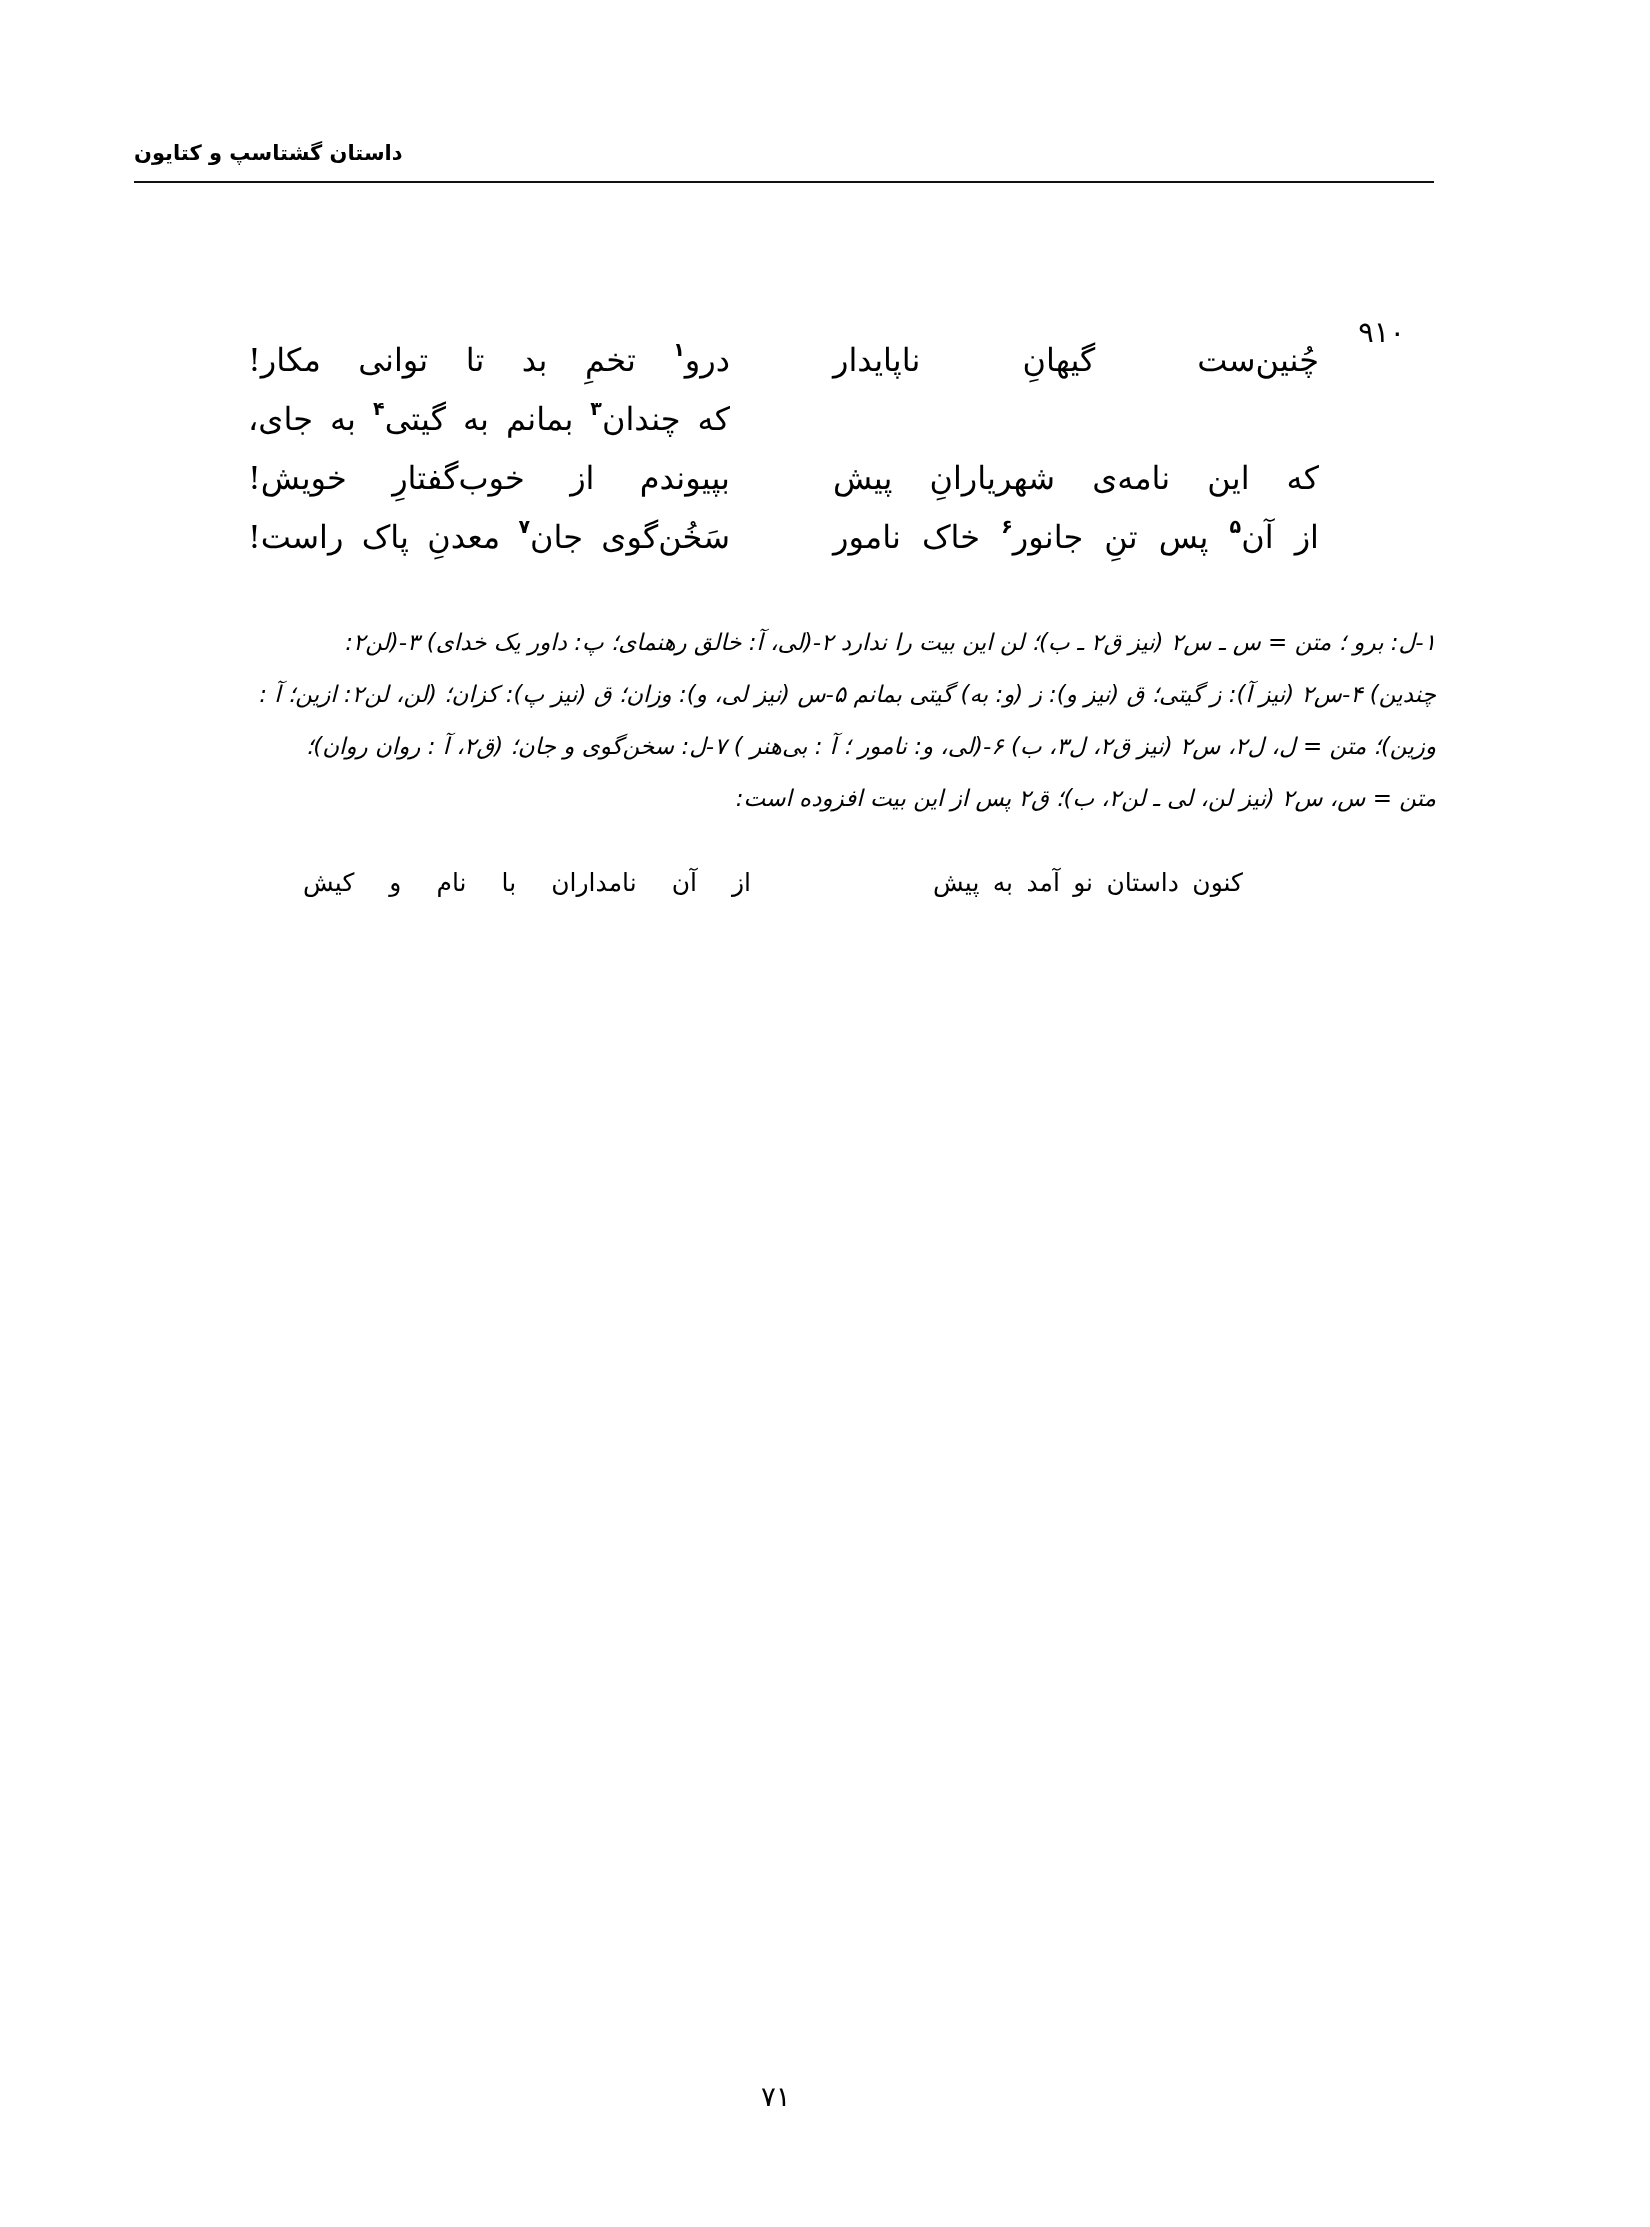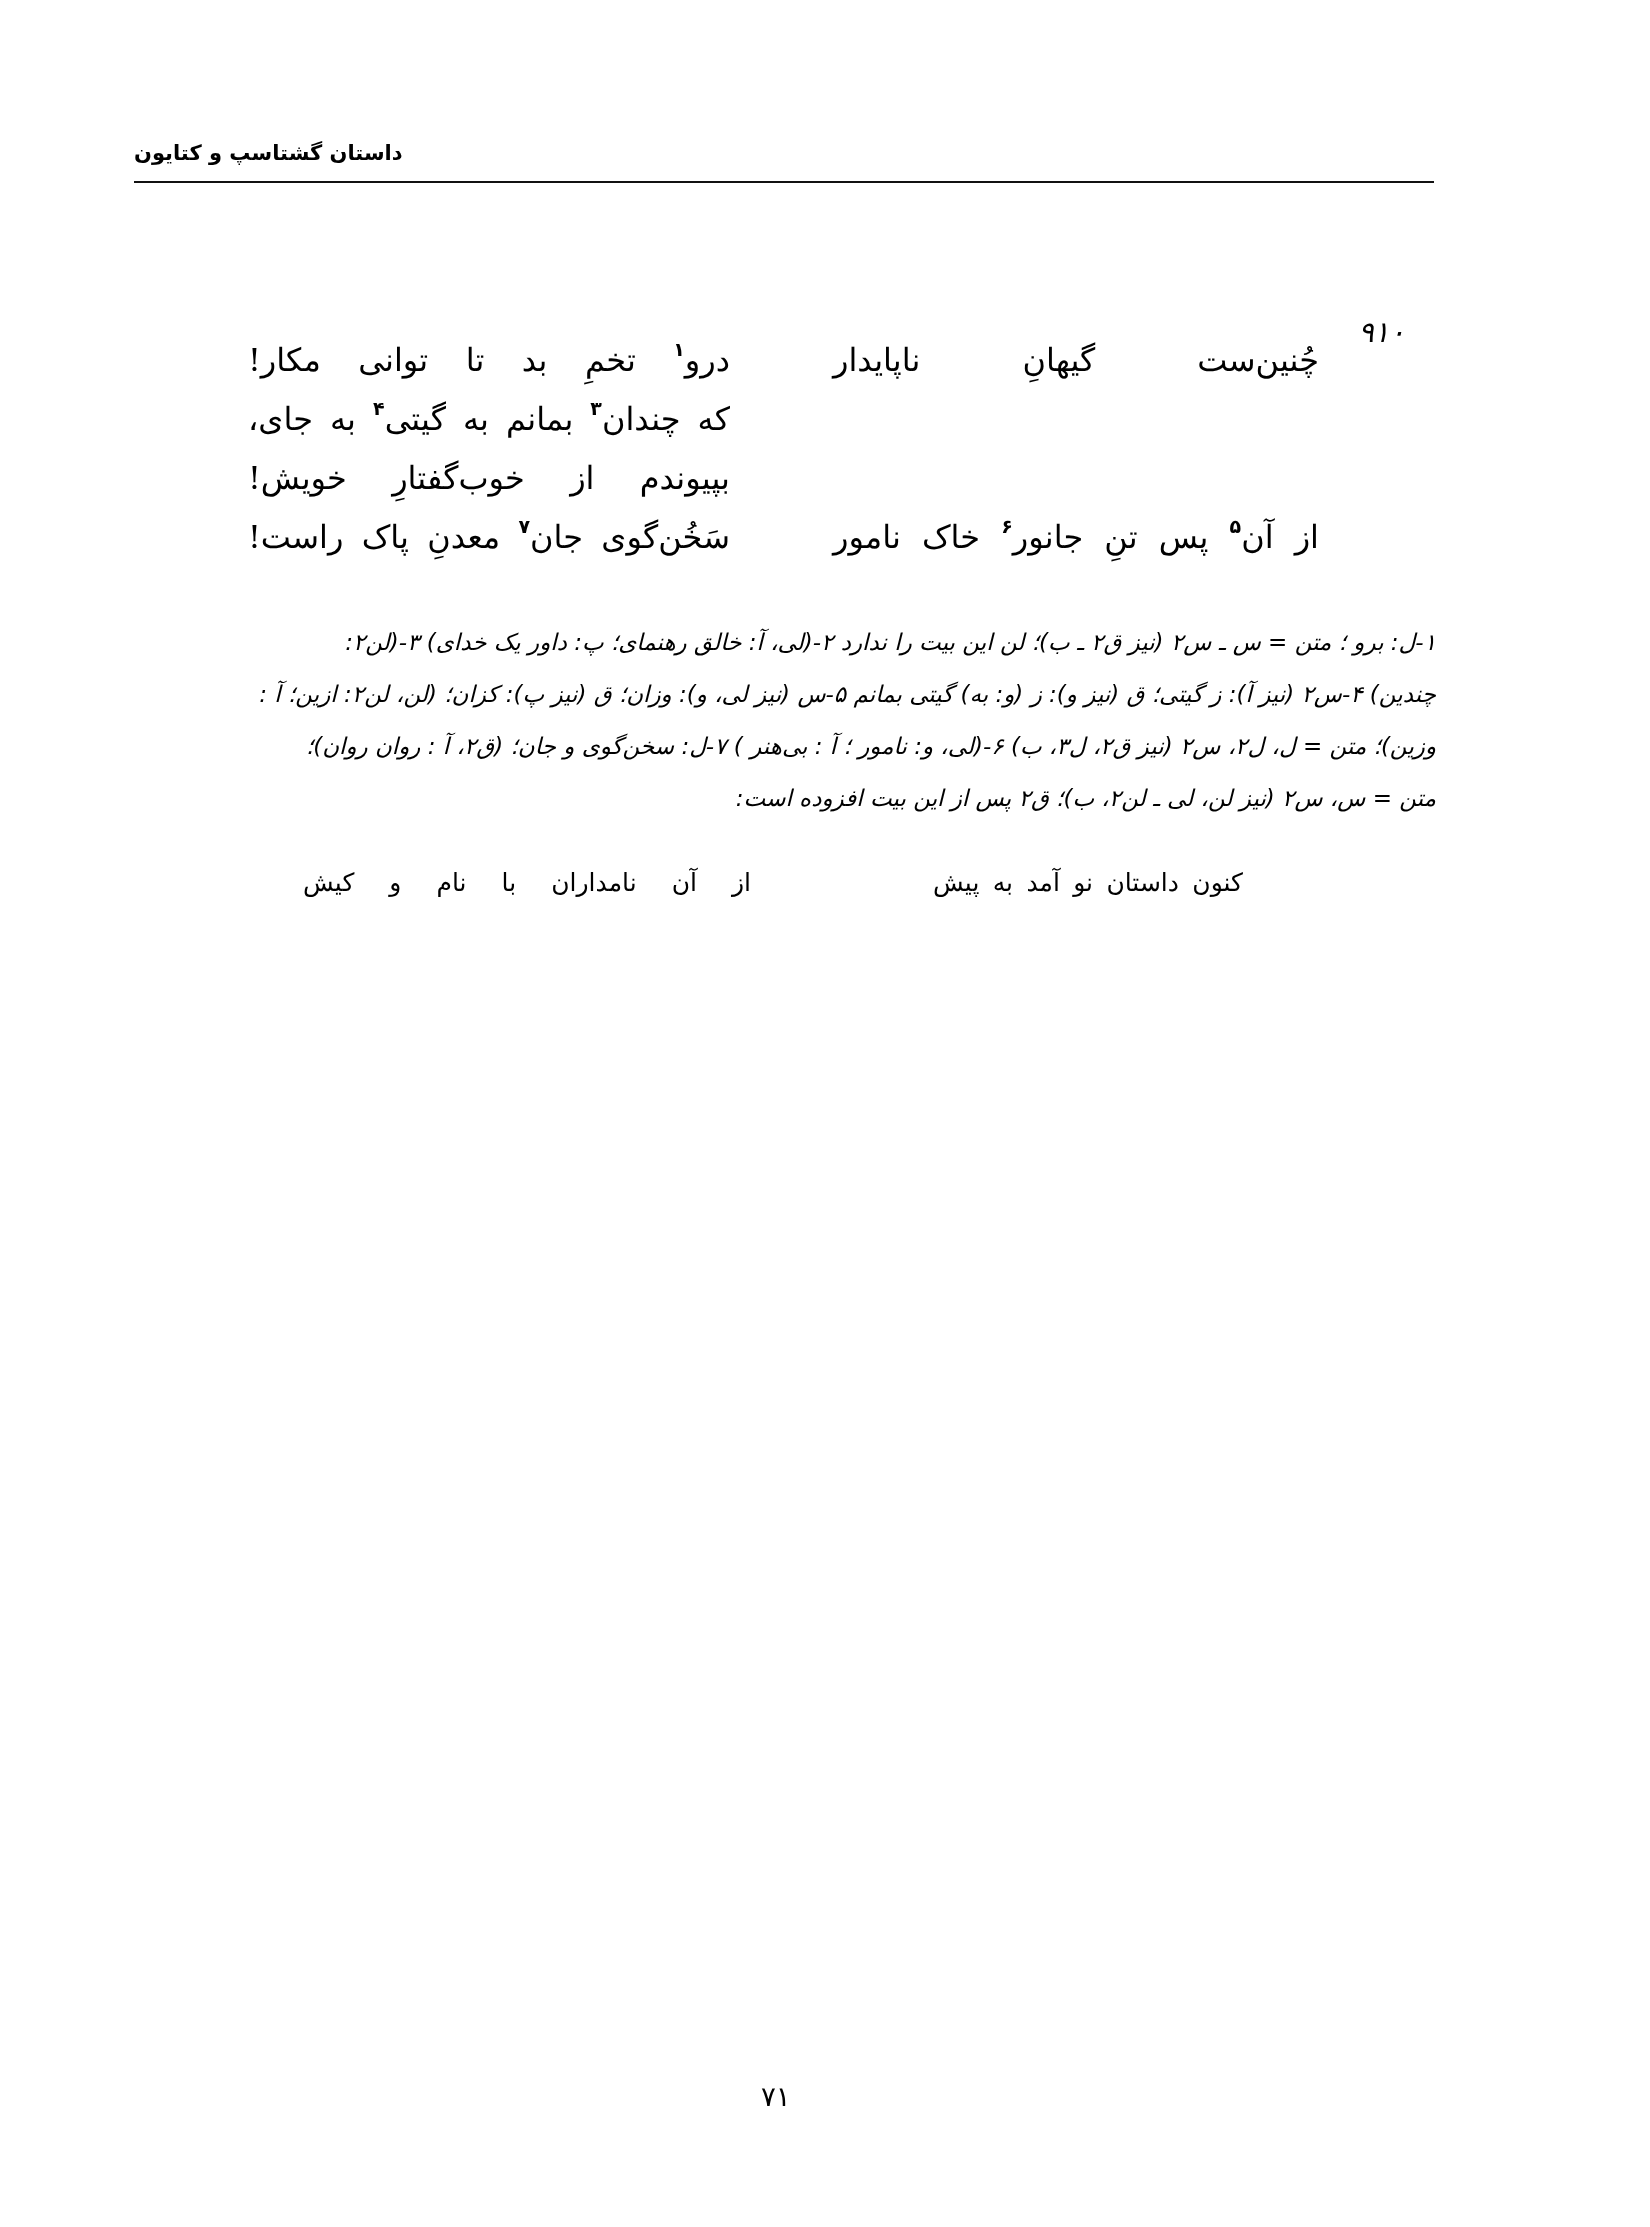--- a/index.html
+++ b/index.html
@@ -19,21 +19,21 @@
       position: absolute; left: 0; right: 0; top: 43px; height: 2.1px; background: #111;
     }
     .verses {
       position: absolute; left: 234px; top: 303px; width: 1171px;
     }
     .verse-row {
       position: relative; height: 59px; direction: rtl;
     }
     .verse-num {
       position: absolute; right: 0; top: 12.4px;
-      font-family: "DejaVu Sans", sans-serif; font-size: 29px; font-style: italic;
+      font-family: "DejaVu Sans", sans-serif; font-size: 29px;
     }
     .hemi {
       position: absolute; top: 8.3px; font-size: 32px; white-space: nowrap;
       text-align: justify; text-align-last: justify; direction: rtl; margin-top: 30px;
     }
     .hemi-1 { right: 86px; width: 486px; }
     .hemi-2 { right: 675px; width: 482px; }
     sup.fn { font-size: 19px; font-family: "DejaVu Sans", sans-serif; font-weight: bold; vertical-align: 15px; line-height: 0; }
     .footnotes {
       position: absolute; left: 134px; top: 616px; width: 1302px;
@@ -66,20 +66,21 @@
     <span class="verse-num">۹۱۰</span>
     <span class="hemi hemi-1">چُنین‌ست گیهانِ ناپایدار</span>
     <span class="hemi hemi-2"><span>درو</span><sup class="fn">۱</sup><span> تخمِ بد تا توانی مکار!</span></span>
   </div>
 
   <div class="verse-row">
     <span class="hemi hemi-2"><span>که چندان</span><sup class="fn">۳</sup><span> بمانم به گیتی</span><sup class="fn">۴</sup><span> به جای،</span></span>
   </div>
 
   <div class="verse-row">
+    <span class="hemi hemi-1">که این نامه‌ی شهریارانِ پیش</span>
     <span class="hemi hemi-2">بپیوندم از خوب‌گفتارِ خویش!</span>
   </div>
 
   <div class="verse-row">
     <span class="hemi hemi-1"><span>از آن</span><sup class="fn">۵</sup><span> پس تنِ جانور</span><sup class="fn">۶</sup><span> خاک نامور</span></span>
     <span class="hemi hemi-2"><span>سَخُن‌گوی جان</span><sup class="fn">۷</sup><span> معدنِ پاک راست!</span></span>
   </div>
 </div>
 
 <div class="footnotes">

